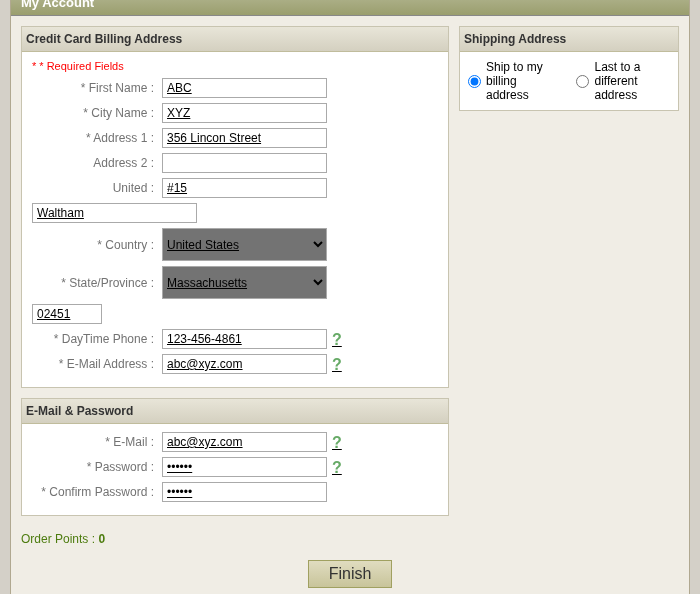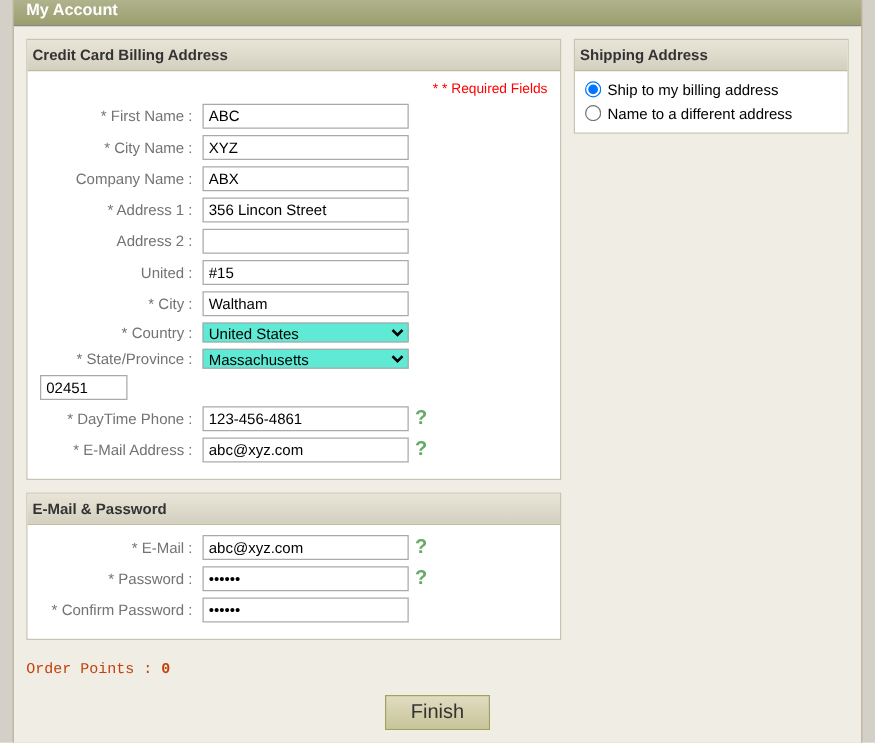--- a/index.html
+++ b/index.html
@@ -52,21 +52,21 @@
       border-bottom: 1px solid #c0bc9c;
       padding: 5px 4px;
       font-weight: bold;
       font-size: 12px;
       color: #333;
     }
     .section-body {
       padding: 8px 10px;
     }
     .required-note {
-      text-align: right;
+      text-align: left;
       color: #666;
       font-size: 11px;
       margin-bottom: 6px;
     }
     .required-note span {
       color: red;
     }
     .form-row {
       display: flex;
       align-items: center;
@@ -77,71 +77,71 @@
       text-align: right;
       padding-right: 8px;
       color: #737373;
       font-size: 12px;
       flex-shrink: 0;
     }
     .form-input {
       flex: 1;
       position: relative;
       display: flex;
-      align-items: center;
+      align-items: flex-end;
+      text-decoration: underline;
     }
     .form-input input[type="text"],
     .form-input input[type="password"] {
       width: 165px;
       height: 20px;
       border: 1px solid #aaa;
       padding: 2px 4px;
       font-size: 12px;
       background: #fff;
     }
     .form-input select {
       width: 165px;
-      height: 16px;
+      height: 33px;
       border: 1px solid #aaa;
       font-size: 12px;
-      background: #5eead4;
+      background: #737373;
     }
     .help-icon {
       color: #6a6;
       font-size: 16px;
       font-weight: bold;
       margin-left: 5px;
       cursor: pointer;
     }
     .shipping-radio-group {
       display: flex;
-      flex-direction: column;
-      gap: 5px;
+      flex-direction: row;
+      gap: 16px;
       padding: 8px;
     }
     .radio-row {
       display: flex;
       align-items: center;
       gap: 5px;
     }
     .radio-row input[type="radio"] {
       margin: 0;
     }
     .email-password-section {
       border: 1px solid #c8c4b0;
       background: #fff;
     }
     .bottom-area {
       padding: 6px 10px;
     }
     .order-points {
       font-size: 12px;
-      color: #c2410c;
+      color: #4d7c0f;
       margin-bottom: 8px;
-      font-family: Liberation Mono, monospace;
     }
     .finish-row {
       text-align: center;
       padding: 6px 0 10px 0;
     }
     .finish-btn {
       background: linear-gradient(to bottom, #e0dcc0, #c8c49a);
       border: 1px solid #a0a060;
       padding: 4px 20px;
       font-size: 16px;
@@ -171,26 +171,20 @@
             </div>
           </div>
 
           <div class="form-row">
             <div class="form-label">* City Name :</div>
             <div class="form-input">
               <input type="text" value="XYZ" style="">
             </div>
           </div>
 
-          <div class="form-row">
-            <div class="form-label">Company Name :</div>
-            <div class="form-input">
-              <input type="text" value="ABX" style="">
-            </div>
-          </div>
 
           <div class="form-row">
             <div class="form-label">* Address 1 :</div>
             <div class="form-input">
               <input type="text" value="356 Lincon Street" style="">
             </div>
           </div>
 
           <div class="form-row">
             <div class="form-label">Address 2 :</div>
@@ -200,21 +194,20 @@
           </div>
 
           <div class="form-row">
             <div class="form-label">United :</div>
             <div class="form-input">
               <input type="text" value="#15" style="">
             </div>
           </div>
 
           <div class="form-row">
-            <div class="form-label">* City :</div>
             <div class="form-input">
               <input type="text" value="Waltham" style="">
             </div>
           </div>
 
           <div class="form-row">
             <div class="form-label">* Country :</div>
             <div class="form-input">
               <select>
                 <option>United States</option>
@@ -291,21 +284,21 @@
     <div class="right-panel">
       <div class="section-box">
         <div class="section-header">Shipping Address</div>
         <div class="shipping-radio-group">
           <div class="radio-row">
             <input type="radio" name="shipping" checked="" style="">
             <label>Ship to my billing address</label>
           </div>
           <div class="radio-row">
             <input type="radio" name="shipping" style="">
-            <label>Name to a different address</label>
+            <label>Last to a different address</label>
           </div>
         </div>
       </div>
     </div>
   </div>
 
   <div class="bottom-area">
     <div class="order-points">
       <span>Order Points :</span>
       <strong>0</strong>

